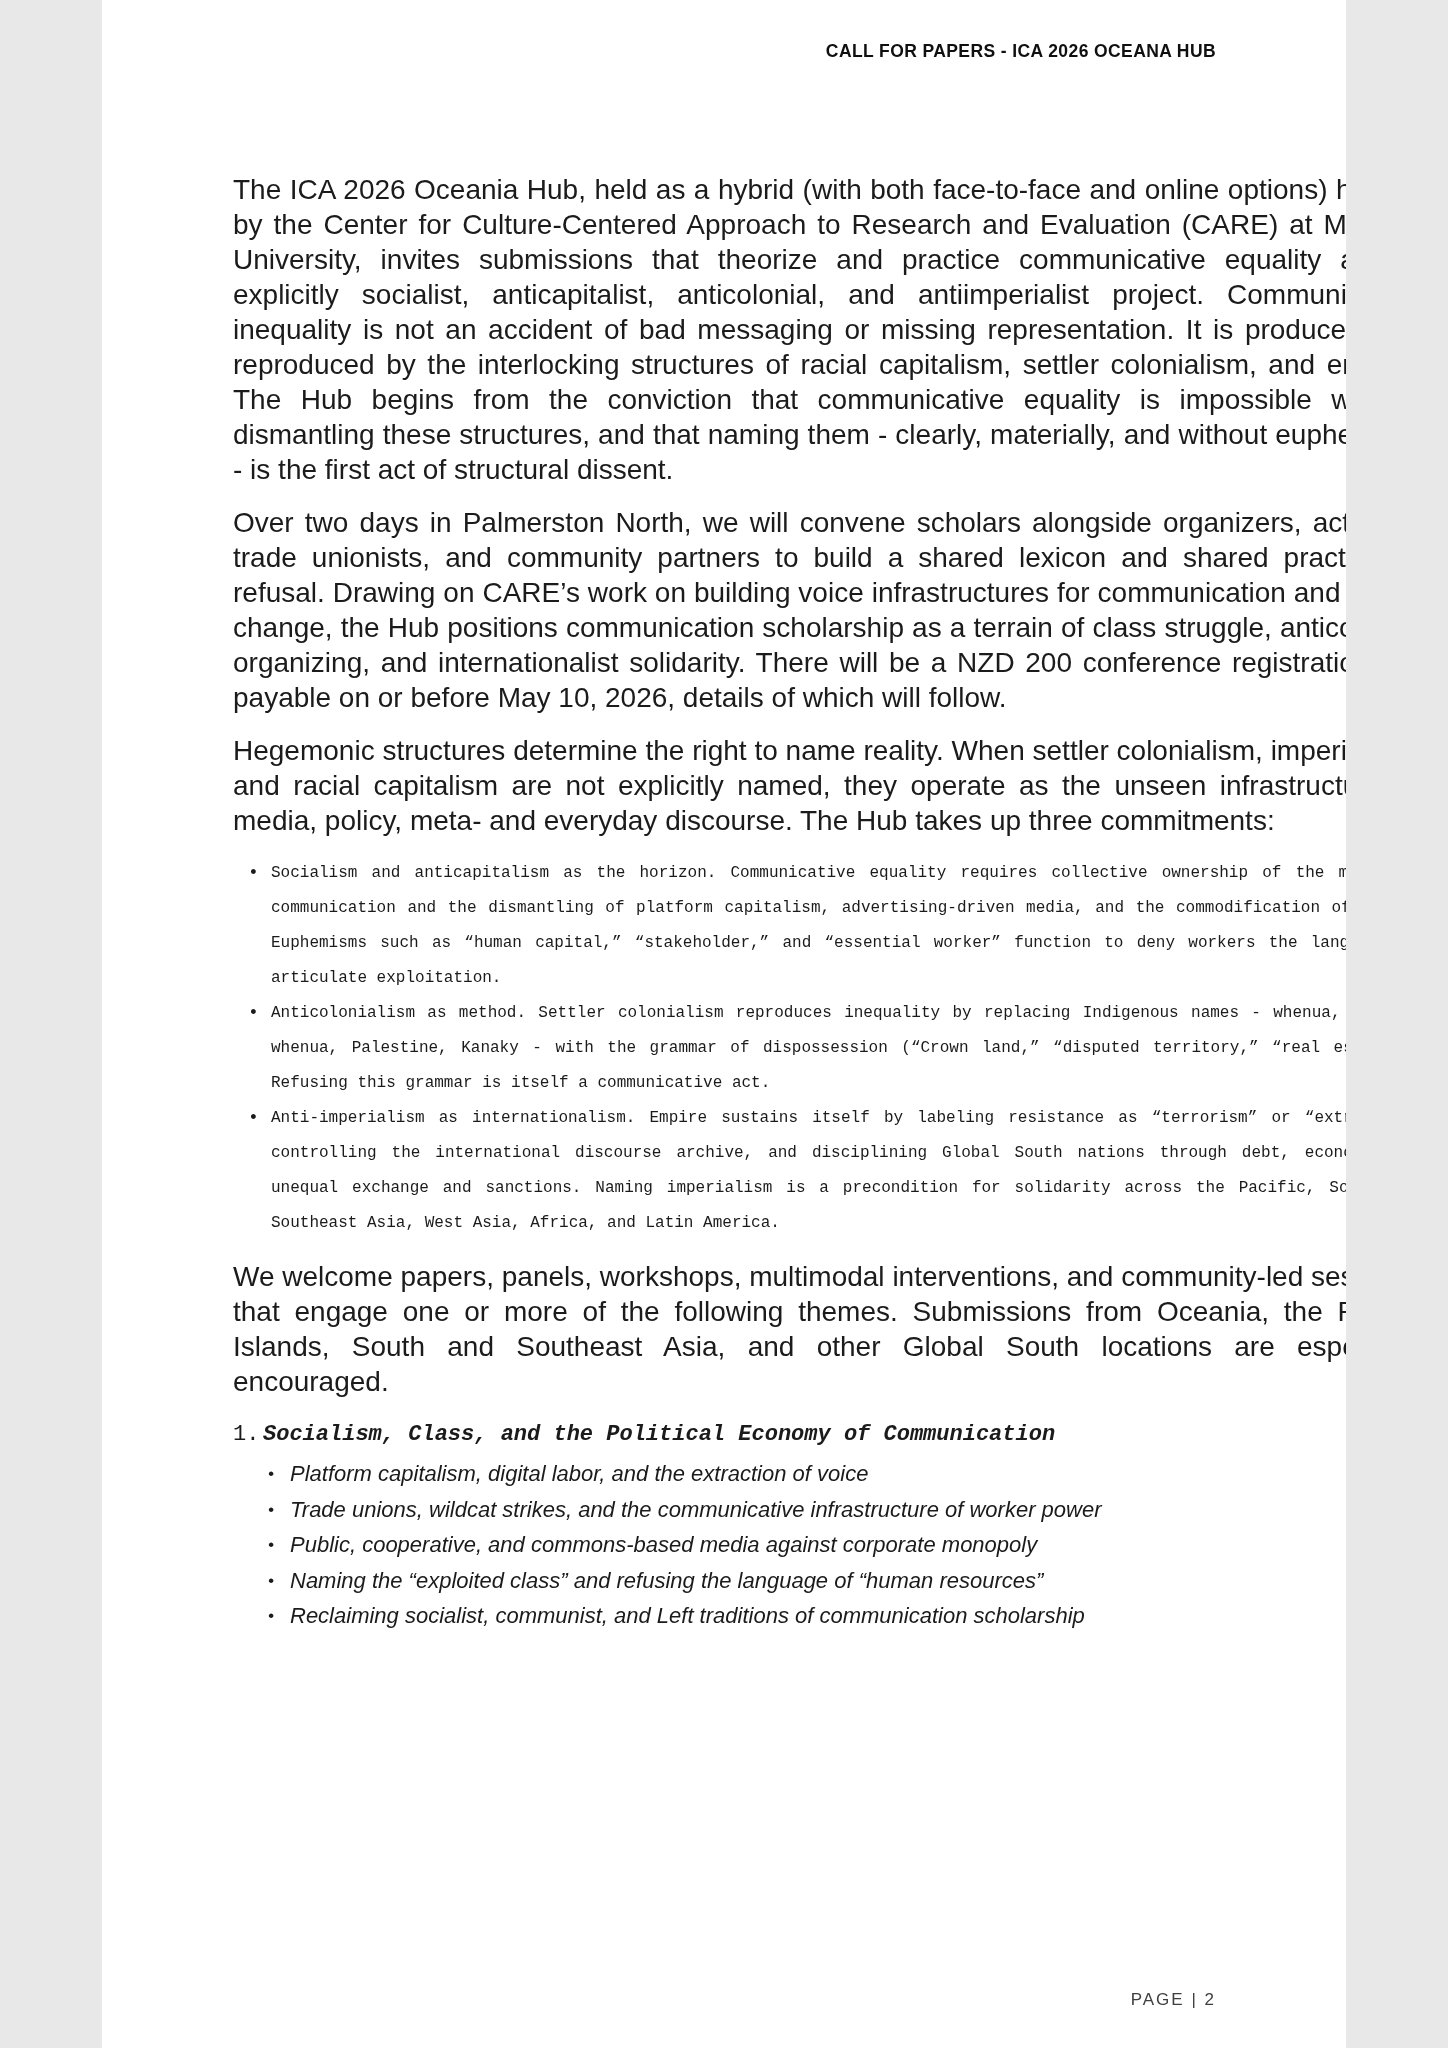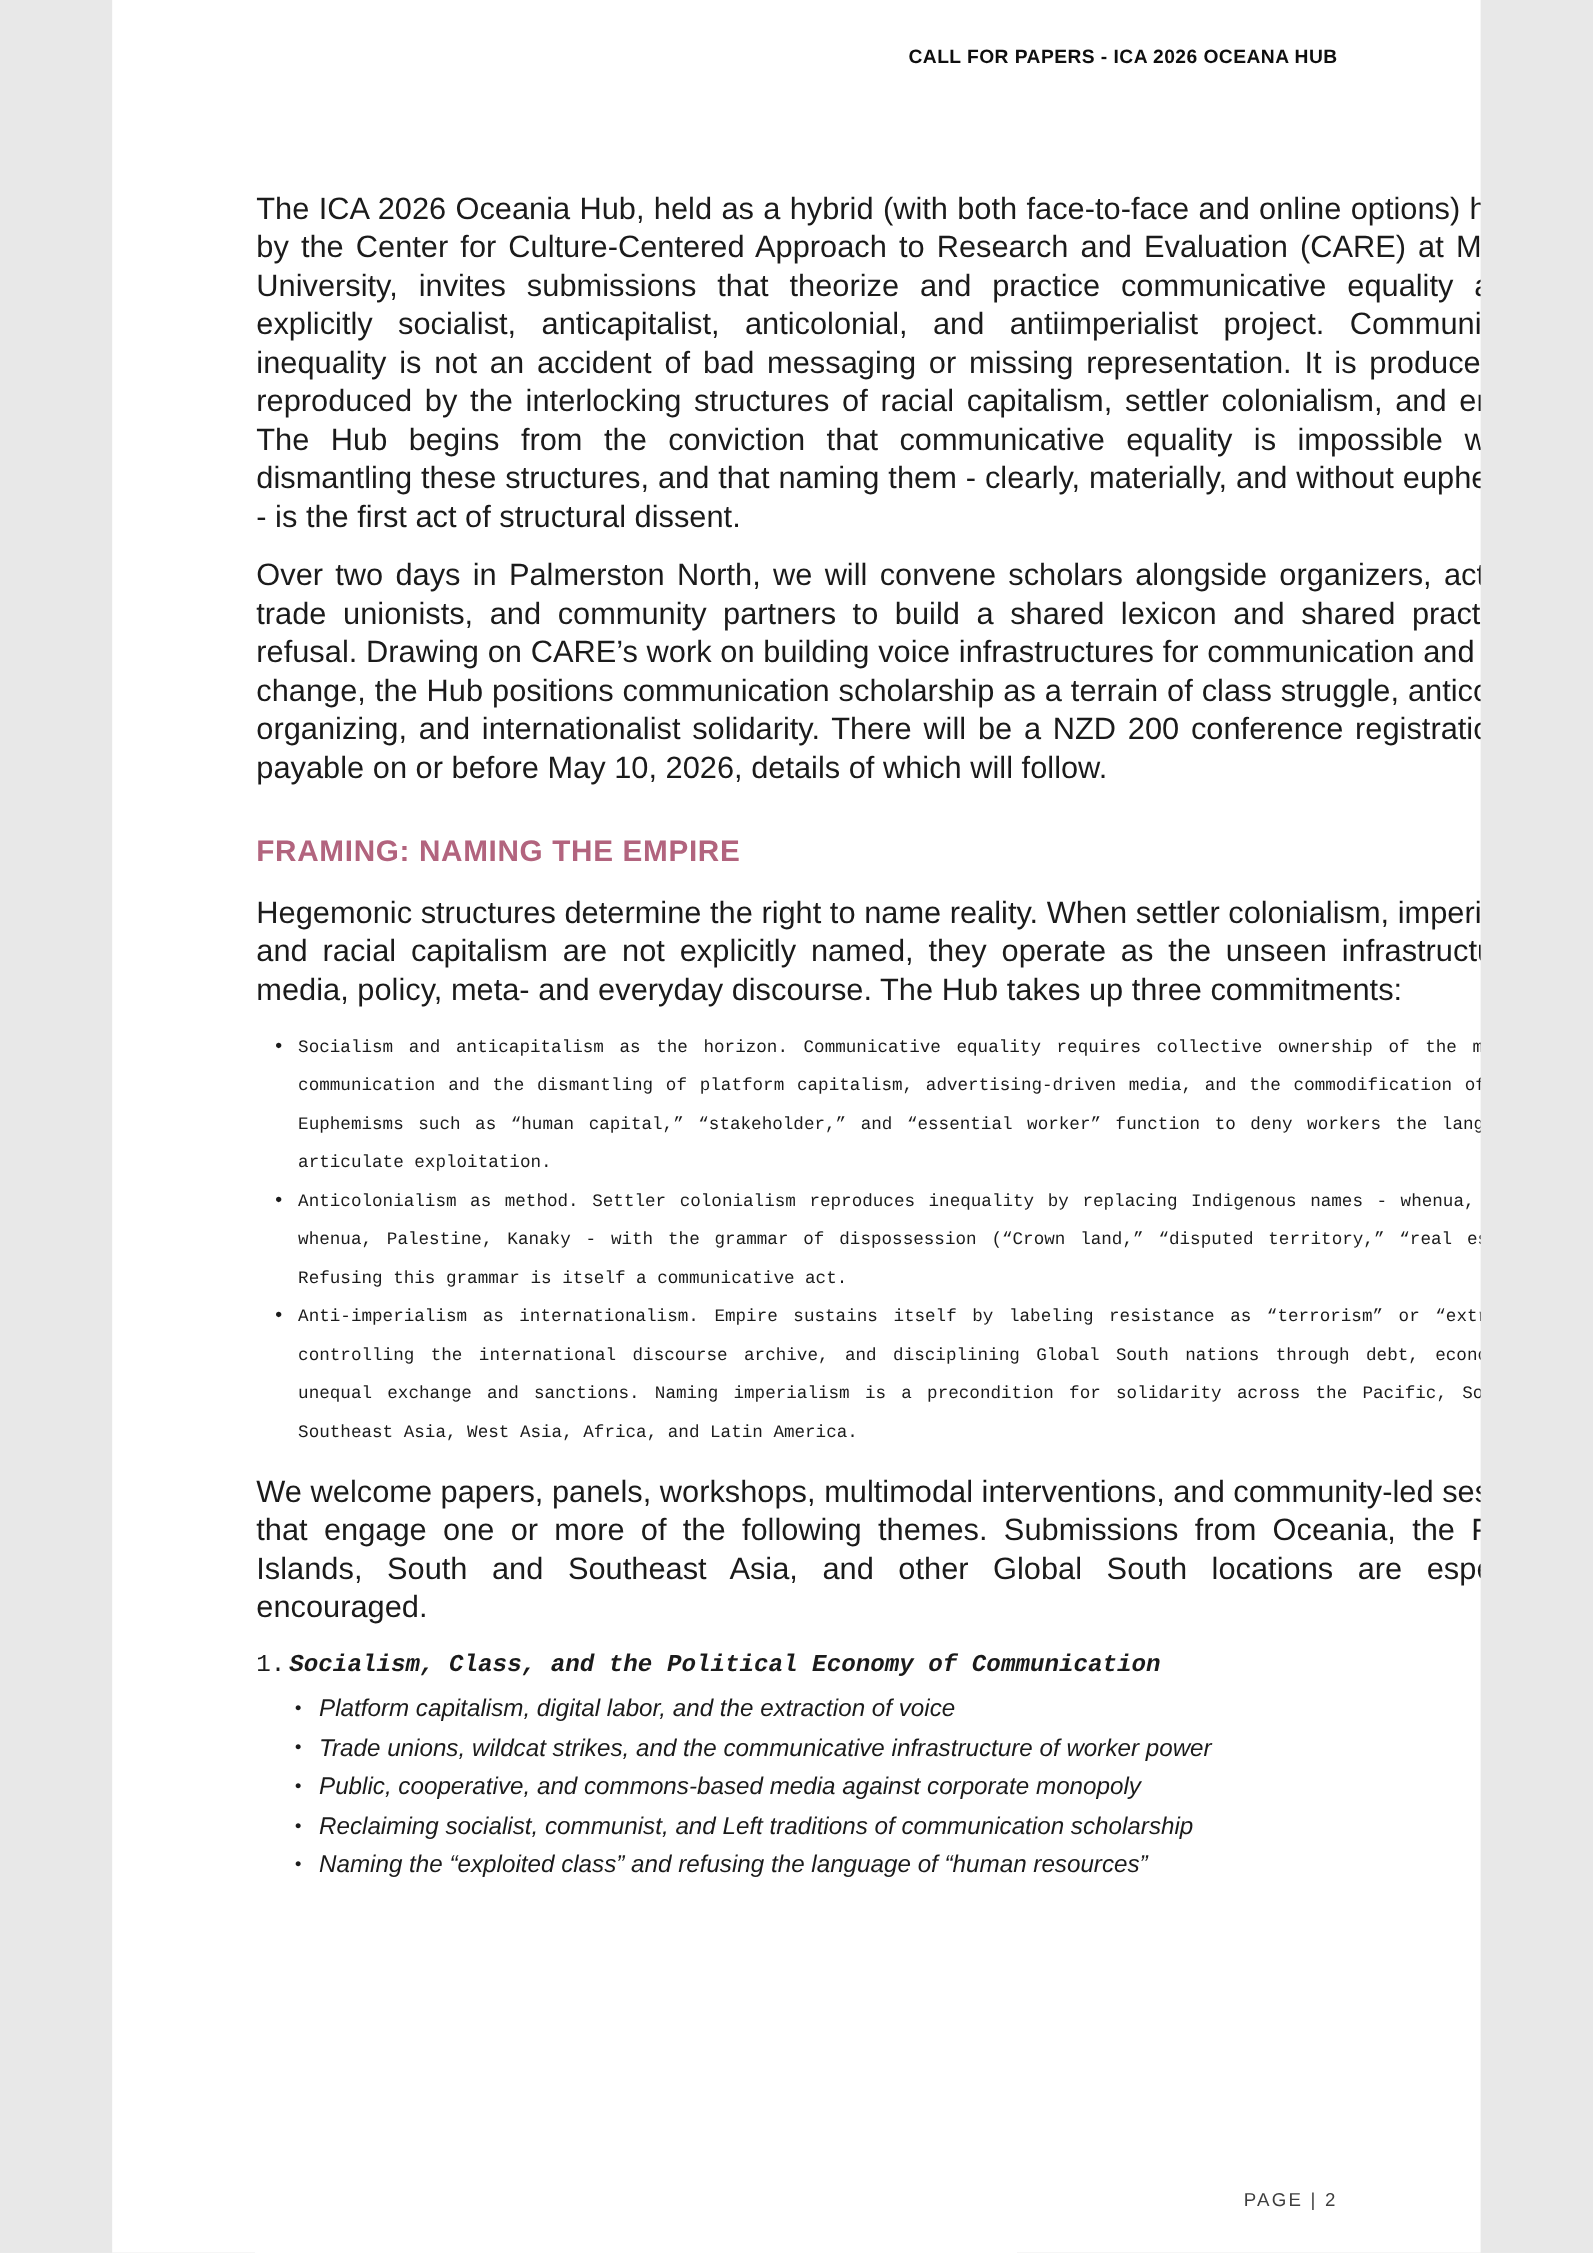--- a/index.html
+++ b/index.html
@@ -128,40 +128,39 @@
 
   <header class="doc-header">
     <span>CALL FOR PAPERS - ICA 2026 OCEANA HUB</span>
   </header>
 
   <main class="doc-body">
 
     <p class="para">The ICA 2026 Oceania Hub, held as a hybrid (with both face-to-face and online options) hosted by the Center for Culture-Centered Approach to Research and Evaluation (CARE) at Massey University, invites submissions that theorize and practice communicative equality as an explicitly socialist, anticapitalist, anticolonial, and antiimperialist project. Communicative inequality is not an accident of bad messaging or missing representation. It is produced and reproduced by the interlocking structures of racial capitalism, settler colonialism, and empire. The Hub begins from the conviction that communicative equality is impossible without dismantling these structures, and that naming them - clearly, materially, and without euphemism - is the first act of structural dissent.</p>
     <p class="para">Over two days in Palmerston North, we will convene scholars alongside organizers, activists, trade unionists, and community partners to build a shared lexicon and shared practice of refusal. Drawing on CARE’s work on building voice infrastructures for communication and social change, the Hub positions communication scholarship as a terrain of class struggle, anticolonial organizing, and internationalist solidarity. There will be a NZD 200 conference registration fee payable on or before May 10, 2026, details of which will follow.</p>
 
-    <h2 class="section-heading">FRAMING: NAMING THE EMPIRE</h2>
     <p class="para">Hegemonic structures determine the right to name reality. When settler colonialism, imperialism, and racial capitalism are not explicitly named, they operate as the unseen infrastructure of media, policy, meta- and everyday discourse. The Hub takes up three commitments:</p>
     <ul class="bullets">
       <li>Socialism and anticapitalism as the horizon. Communicative equality requires collective ownership of the means of communication and the dismantling of platform capitalism, advertising-driven media, and the commodification of voice. Euphemisms such as “human capital,” “stakeholder,” and “essential worker” function to deny workers the language to articulate exploitation.</li>
       <li>Anticolonialism as method. Settler colonialism reproduces inequality by replacing Indigenous names - whenua, tangata whenua, Palestine, Kanaky - with the grammar of dispossession (“Crown land,” “disputed territory,” “real estate”). Refusing this grammar is itself a communicative act.</li>
       <li>Anti-imperialism as internationalism. Empire sustains itself by labeling resistance as “terrorism” or “extremism,” controlling the international discourse archive, and disciplining Global South nations through debt, economically unequal exchange and sanctions. Naming imperialism is a precondition for solidarity across the Pacific, South and Southeast Asia, West Asia, Africa, and Latin America.</li>
     </ul>
 
     <p class="para">We welcome papers, panels, workshops, multimodal interventions, and community-led sessions that engage one or more of the following themes. Submissions from Oceania, the Pacific Islands, South and Southeast Asia, and other Global South locations are especially encouraged.</p>
 
     <div class="theme-item">
       <p class="theme-head">
         <span class="theme-number">1.</span><span class="theme-title">Socialism, Class, and the Political Economy of Communication</span>
       </p>
       <ul class="sub-bullets">
         <li>Platform capitalism, digital labor, and the extraction of voice</li>
         <li>Trade unions, wildcat strikes, and the communicative infrastructure of worker power</li>
         <li>Public, cooperative, and commons-based media against corporate monopoly</li>
+        <li>Naming the “exploited class” and refusing the language of “human resources”</li>
         <li>Reclaiming socialist, communist, and Left traditions of communication scholarship</li>
-        <li>Naming the “exploited class” and refusing the language of “human resources”</li>
       </ul>
     </div>
 
   </main>
 
   <footer class="doc-footer">
     <span>PAGE | 2</span>
   </footer>
 
 </div>

